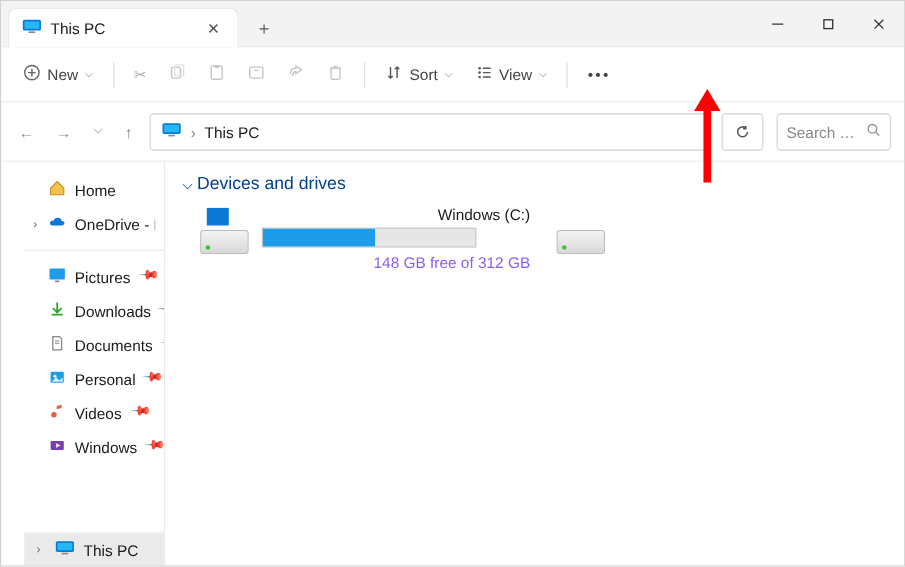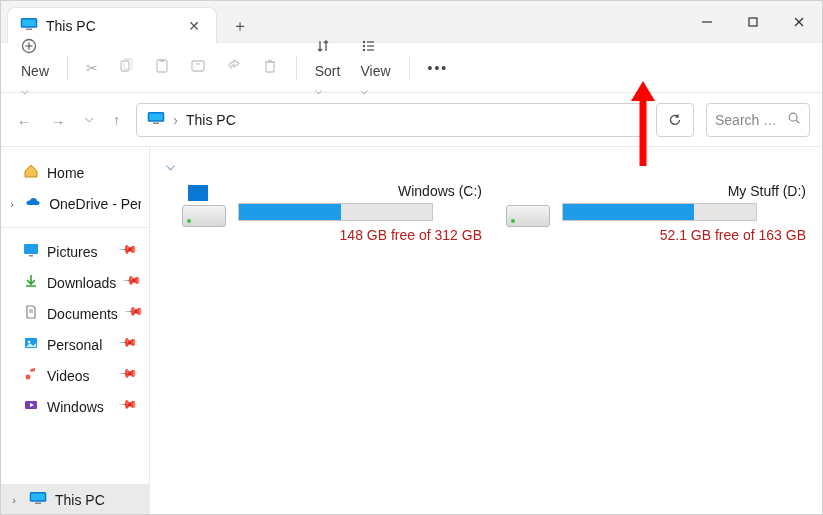--- a/index.html
+++ b/index.html
@@ -69,24 +69,23 @@
     height: 50px;
     display: flex;
     align-items: center;
     padding: 0 12px;
     gap: 4px;
     border-bottom: 1px solid #eaeaea;
     color: #6a6a6a;
   }
   .tool {
     display: flex;
-    align-items: flex-start;
+    align-items: center;
     padding: 6px 8px;
     border-radius: 4px;
-    flex-direction: column;
   }
   .tool.lbl { color: #444; gap: 6px; }
   .tool.dim { opacity: .55; }
   .tsep {
     width: 1px; height: 24px;
     background: #e0e0e0;
     margin: 0 6px;
   }
 
   
@@ -135,20 +134,21 @@
     height: calc(515px - 42px - 50px - 54px - 2px);
   }
   .sidebar {
     width: 160px;
     border-right: 1px solid #eaeaea;
     padding-top: 10px;
     font-size: 14px;
     overflow: hidden;
     display: flex;
     flex-direction: column;
+    padding-left: 21px;
   }
   .side-item {
     display: flex;
     align-items: center;
     gap: 8px;
     padding: 6px 8px 6px 22px;
     white-space: nowrap;
   }
   .side-item.withexp { padding-left: 6px; }
   .side-sep { height: 1px; background: #eaeaea; margin: 8px 0; }
@@ -209,21 +209,21 @@
     border: 1px solid #c8c8c8;
     position: relative;
     margin-bottom: 6px;
     width: 195px;
   }
   .bar .fill {
     background: #1e9be9;
     position: absolute;
     top: 0; left: 0; bottom: 0;
   }
-  .drive-free { color: #b91c1c; font-size: 14px; }
+  .drive-free { color: #8b5cf6; font-size: 14px; }
 
   
   .pc-ico { width: 18px; height: 14px; display:inline-block; }
   .ico14 { width: 16px; height: 16px; display:inline-block; }
 
   
   .anno-arrow {
     position: absolute;
     left: 627px;
     top: 80px;
@@ -480,20 +480,21 @@
             <rect x="8" y="15" width="8" height="2" fill="#888"></rect>
           </svg>
       </span>
       <span>This PC</span>
     </div>
   </div>
 
   <div class="content">
     <div class="section-hdr">
       <span style="font-size:12px;">⌵</span>
+      <span>Devices and drives</span>
     </div>
     <div class="drives" id="drives">
         <div class="drive">
     <div class="drive-icon">
       <div class="winflag"></div>
       <div class="body-disk"></div>
       <div class="light"></div>
     </div>
     <div class="drive-info">
       <div class="drive-name">Windows (C:)</div>
@@ -502,27 +503,20 @@
       </div>
       <div class="drive-free">148 GB free of 312 GB</div>
     </div>
         </div>
         <div class="drive">
     <div class="drive-icon">
 
       <div class="body-disk"></div>
       <div class="light"></div>
     </div>
-    <div class="drive-info">
-      <div class="drive-name">My Stuff (D:)</div>
-      <div class="bar">
-        <div class="fill" style="width:68%"></div>
-      </div>
-      <div class="drive-free">52.1 GB free of 163 GB</div>
-    </div>
         </div>
       </div>
   </div>
 </div>
 
 <div class="anno-arrow">
   <svg width="30" height="90" viewBox="0 0 30 90">
     <line x1="15" y1="85" x2="15" y2="10" stroke="#ff0000" stroke-width="7"></line>
     <polygon points="15,0 3,20 27,20" fill="#ff0000"></polygon>
   </svg>

